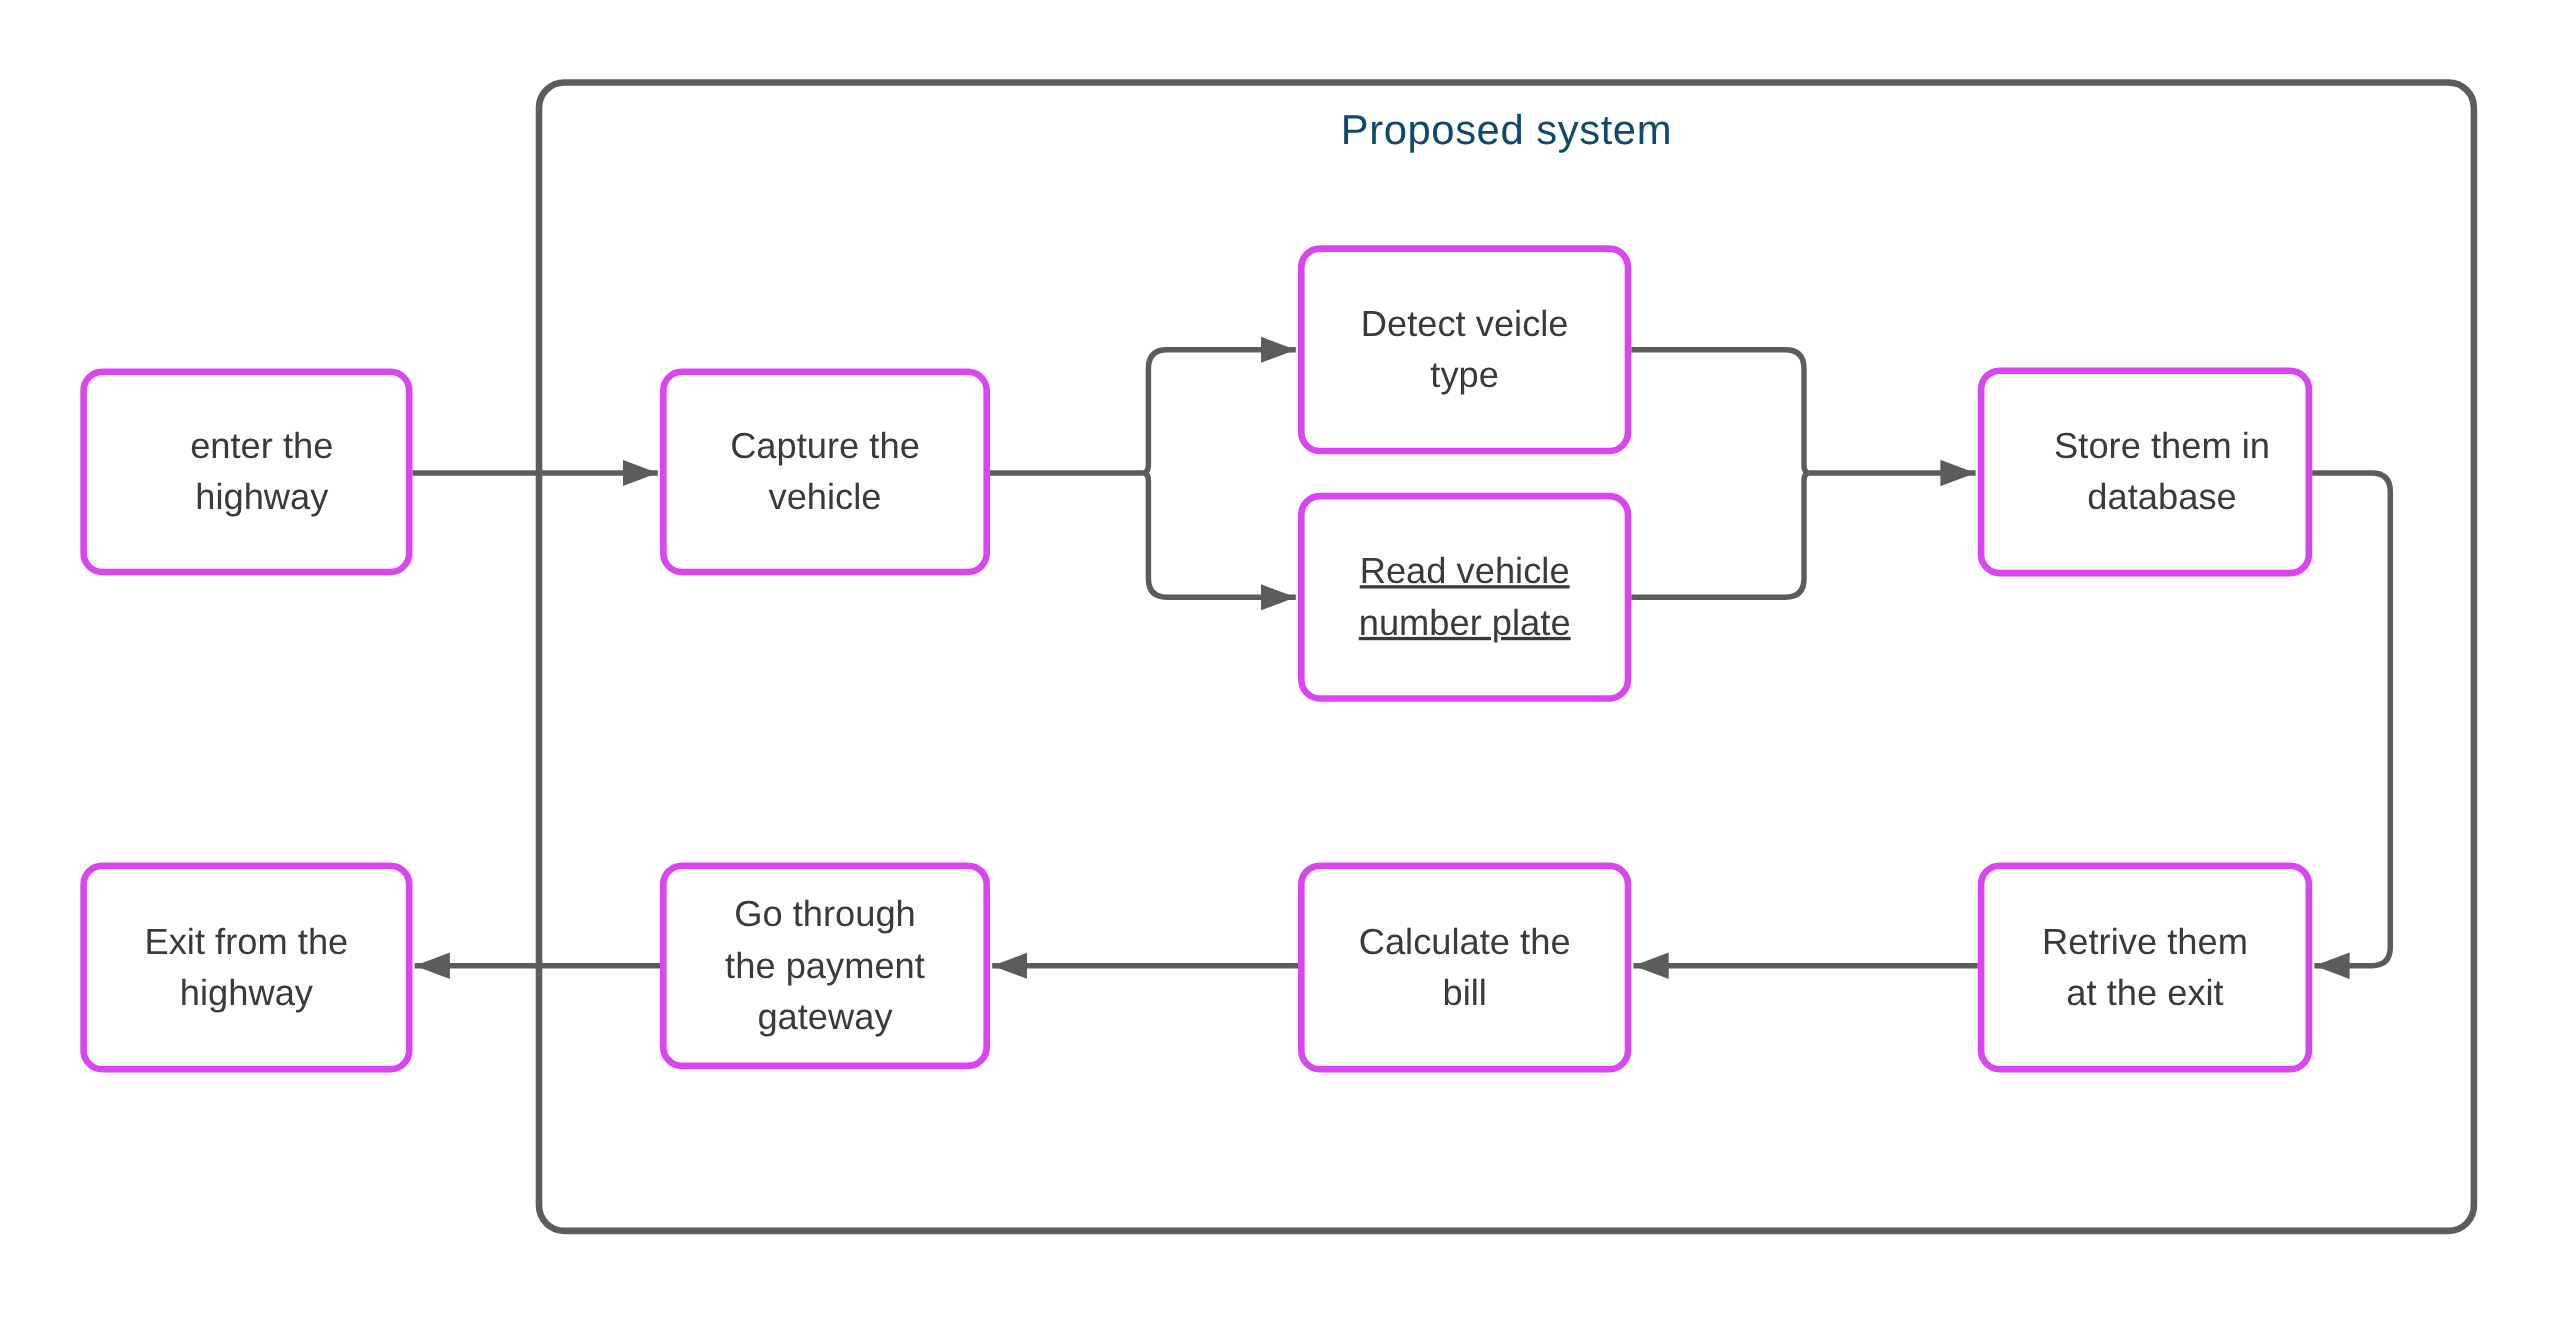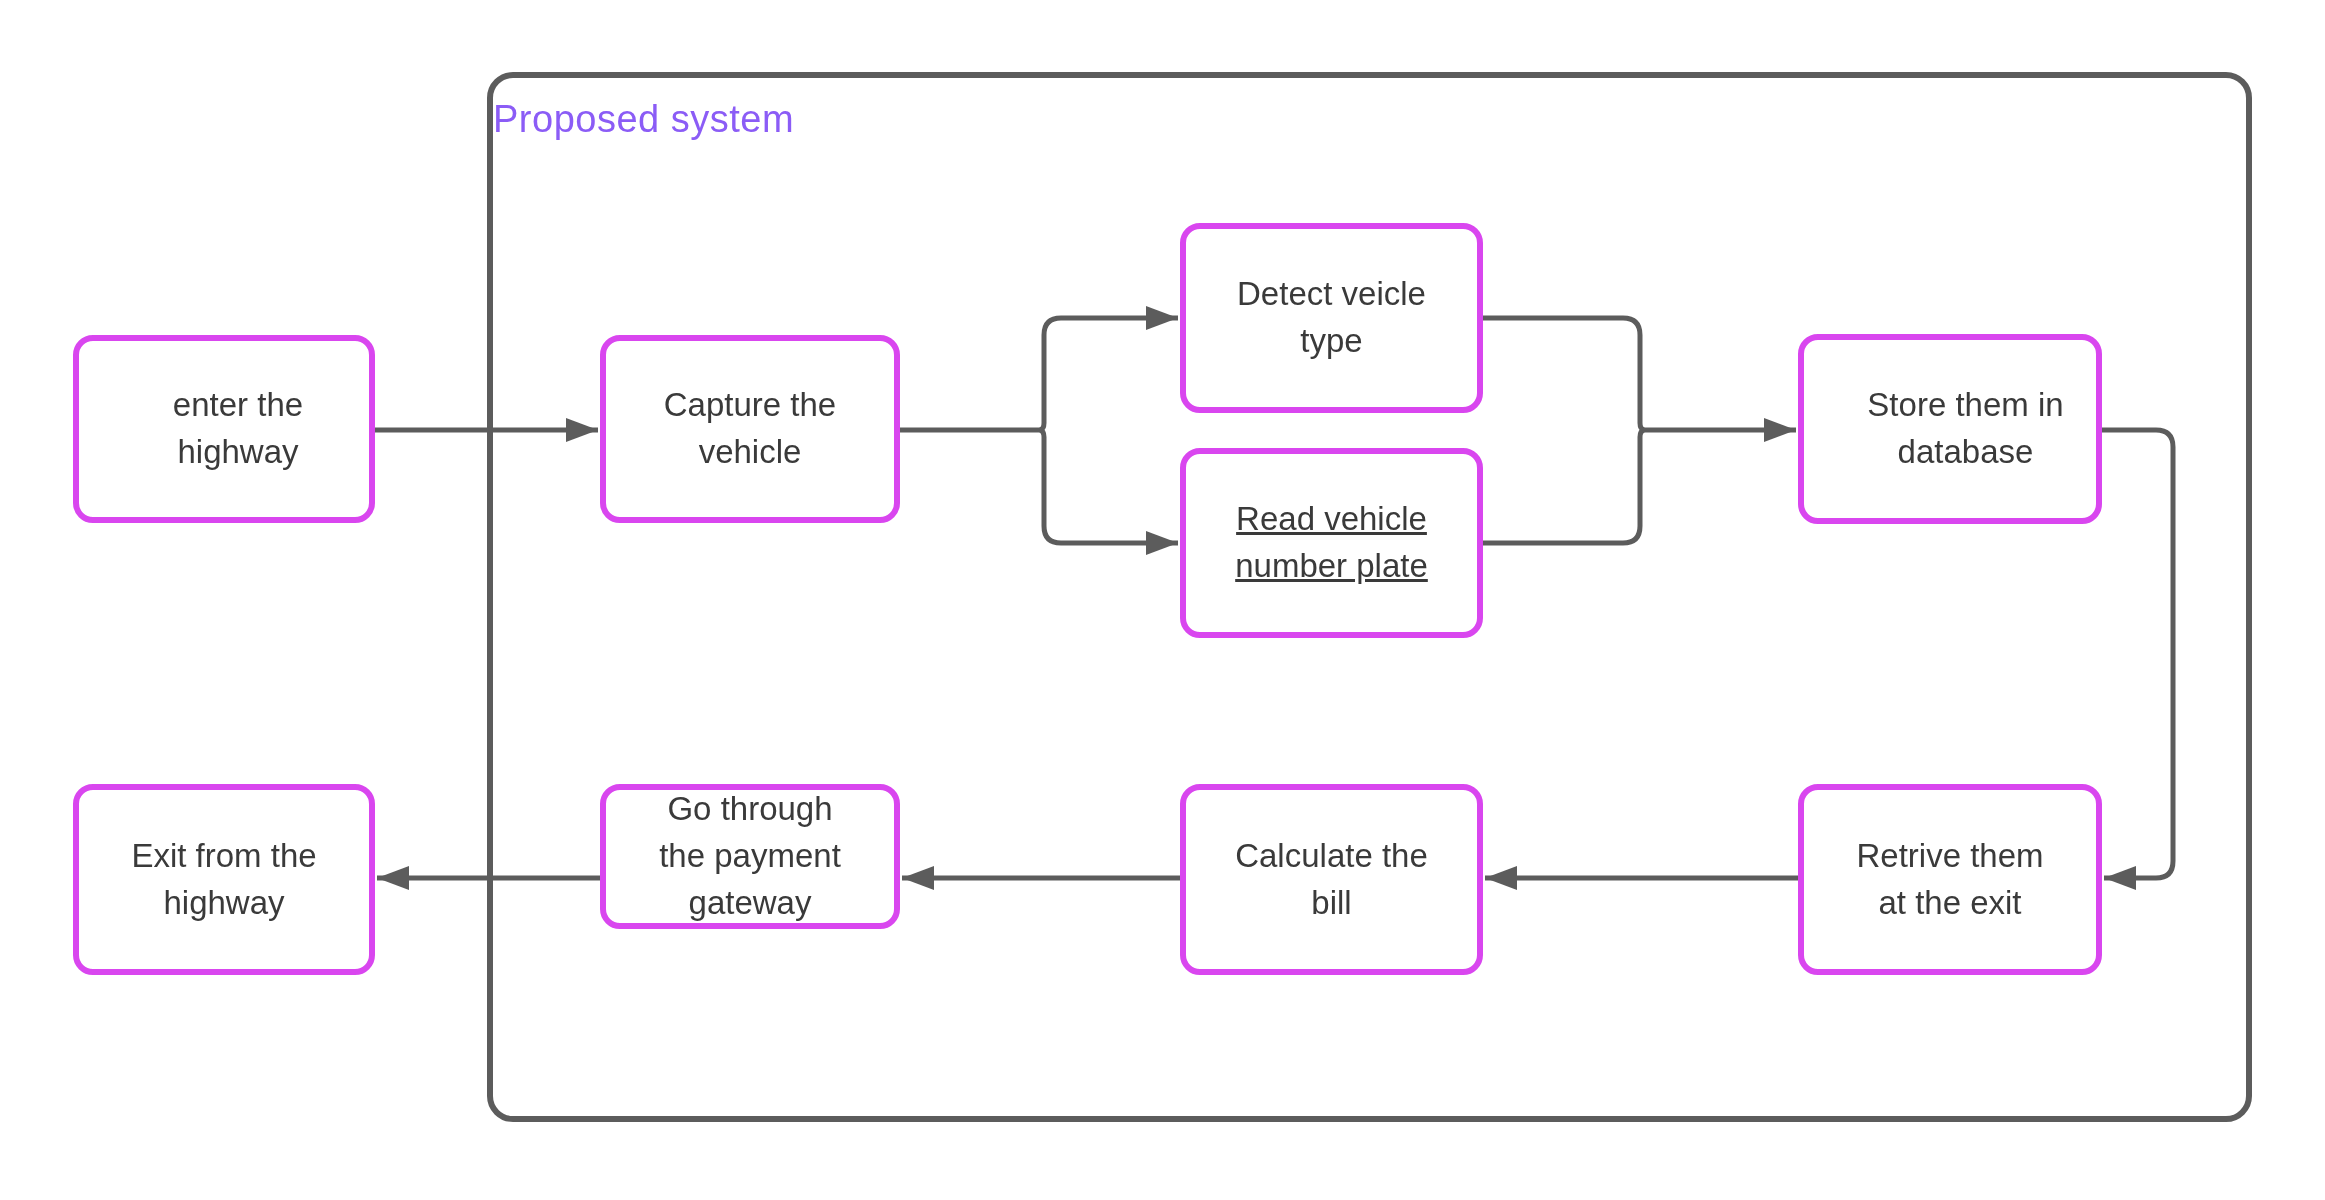--- a/index.html
+++ b/index.html
@@ -25,22 +25,23 @@
     border-radius: 26px;
     box-sizing: border-box;
     background: transparent;
     z-index: 0;
   }
   .group-title {
     position: absolute;
     left: 0;
     top: 20px;
     width: 100%;
+    text-align: center;
     font-size: 38px;
-    color: #8b5cf6;
+    color: #0c4a6e;
     letter-spacing: 0.5px;
   }
   .edge-layer {
     position: absolute;
     left: 0;
     top: 0;
     z-index: 1;
   }
   .node {
     position: absolute;
@@ -58,21 +59,21 @@
     white-space: pre-line;
     z-index: 2;
   }
   #n-enter     { left: 73px;   top: 335px; width: 302px; height: 188px; padding-left: 28px; }
   #n-capture   { left: 600px;  top: 335px; width: 300px; height: 188px; }
   #n-detect    { left: 1180px; top: 223px; width: 303px; height: 190px; }
   #n-read      { left: 1180px; top: 448px; width: 303px; height: 190px; text-decoration: underline; }
   #n-store     { left: 1798px; top: 334px; width: 304px; height: 190px; padding-left: 31px; }
   #n-retrieve  { left: 1798px; top: 784px; width: 304px; height: 191px; }
   #n-calculate { left: 1180px; top: 784px; width: 303px; height: 191px; }
-  #n-gateway   { left: 600px;  top: 784px; width: 300px; height: 145px; }
+  #n-gateway   { left: 600px;  top: 784px; width: 300px; height: 188px; }
   #n-exit      { left: 73px;   top: 784px; width: 302px; height: 191px; }
 </style>
 </head>
 <body>
 
 <div class="stage">
 
   <div class="group">
     <div class="group-title">Proposed system</div>
   </div>

